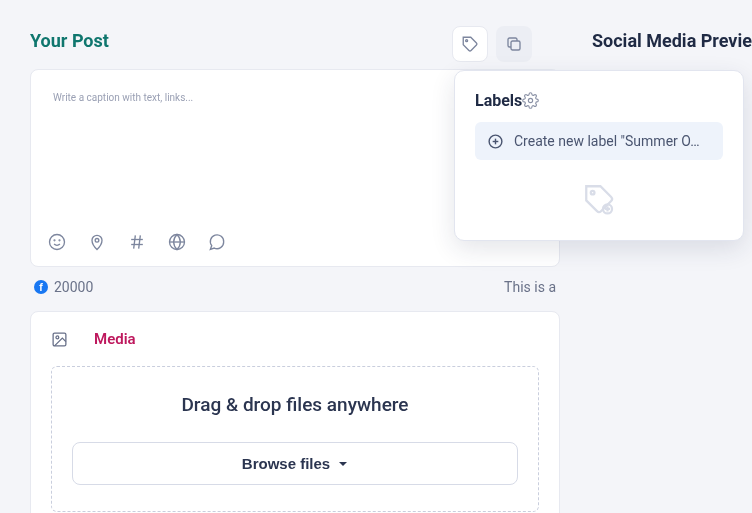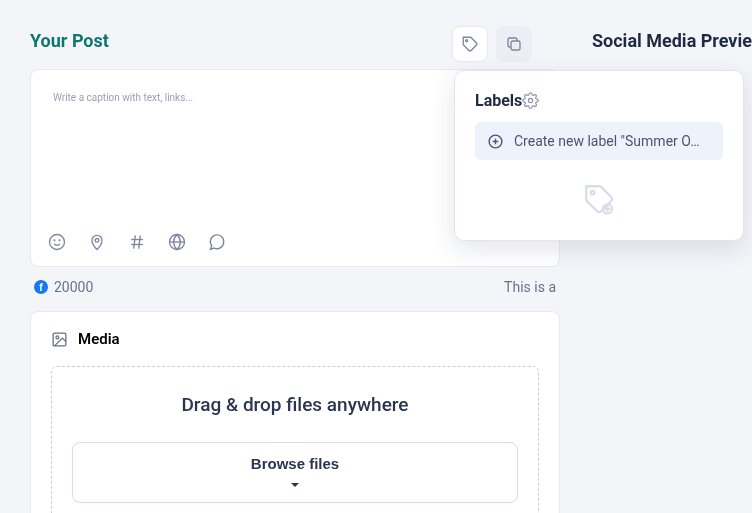--- a/index.html
+++ b/index.html
@@ -64,40 +64,40 @@
     color: #6a7289;
   }
   .fb-count { display: flex; align-items: center; gap: 6px; }
   .fb-icon {
     width: 14px; height: 14px; border-radius: 50%;
     background: #1877f2;
     display: inline-flex; align-items: center; justify-content: center;
     color: #fff; font-weight: 700; font-size: 10px;
   }
   .media-card { padding: 18px 20px 24px 20px; }
-  .media-head { display: flex; align-items: center; gap: 10px; font-weight: 600; font-size: 15px; color: #000000; }
+  .media-head { display: flex; align-items: center; gap: 26px; font-weight: 600; font-size: 15px; color: #be185d; }
   .media-drop {
     margin-top: 18px;
     border: 1.5px dashed #c9cedd;
     border-radius: 6px;
     padding: 26px 20px;
     text-align: center;
   }
   .drop-text { font-size: 19px; color: #2b3550; font-weight: 500; margin-bottom: 26px; }
   .browse-btn {
     width: 100%;
     border: 1px solid #d7dbe7;
     background: #fff;
     border-radius: 8px;
     padding: 12px;
     font-size: 15px;
     font-weight: 600;
     color: #2b3550;
     cursor: pointer;
-    display: flex; align-items: center; justify-content: center; gap: 8px; flex-direction: column;
+    display: flex; align-items: center; justify-content: center; gap: 8px;
   }
 
   .top-icons {
     position: absolute;
     right: 28px; top: 26px;
     display: flex; gap: 8px;
   }
   .icon-btn {
     width: 36px; height: 36px;
     border-radius: 8px;

